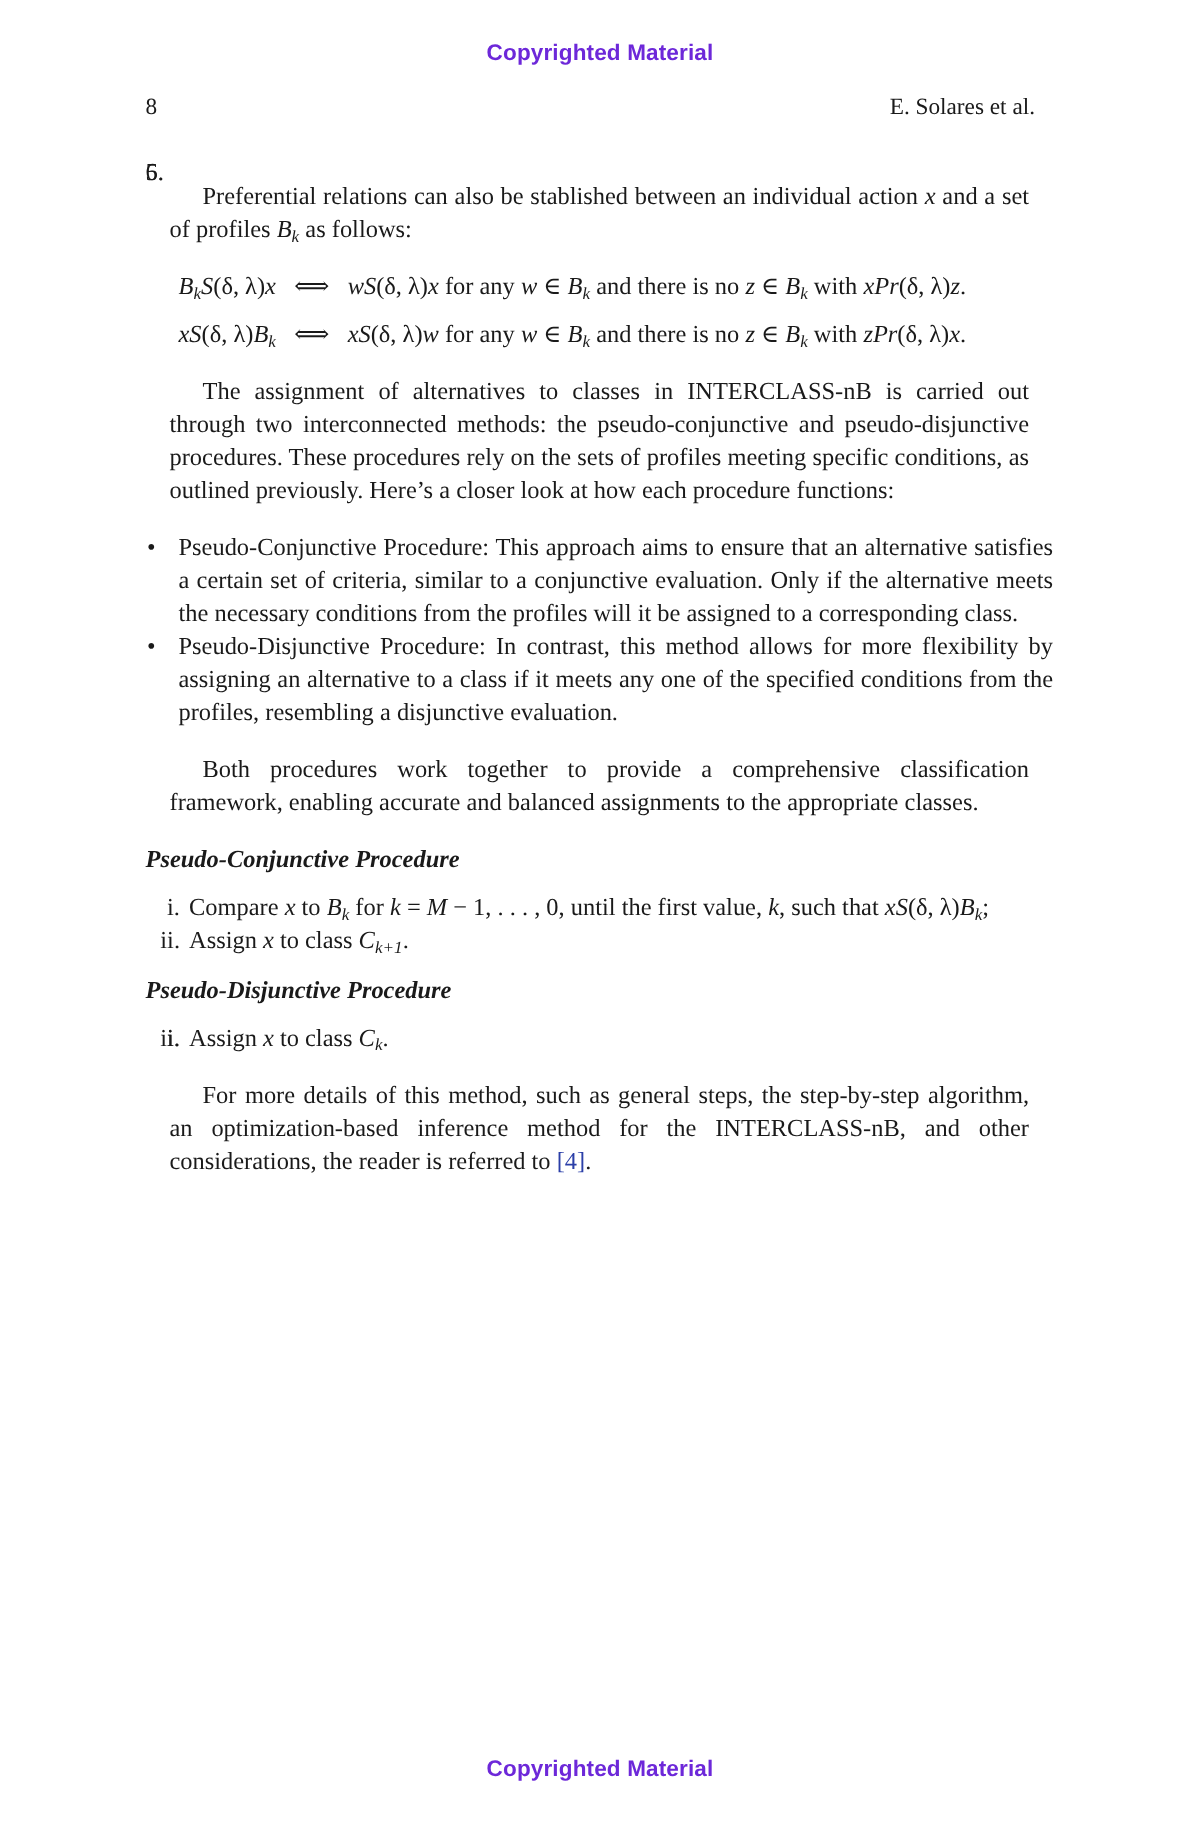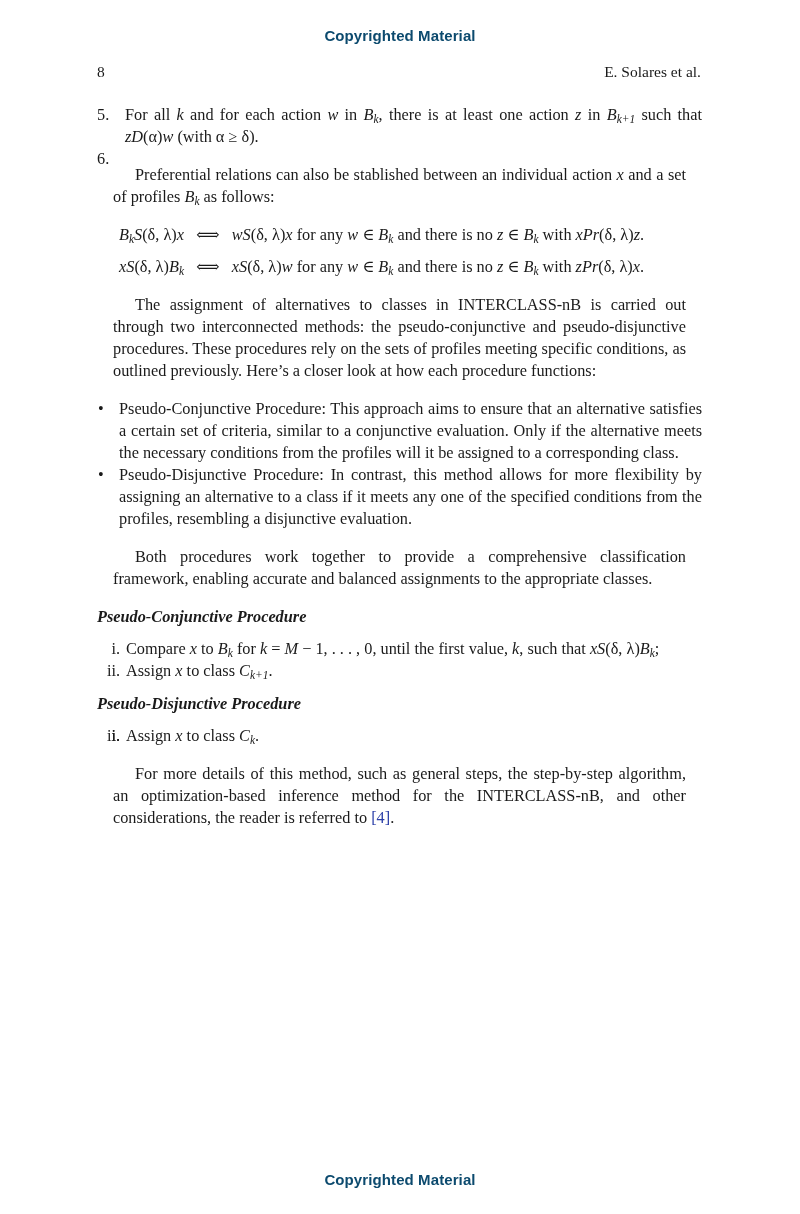--- a/index.html
+++ b/index.html
@@ -1,25 +1,25 @@
 <!DOCTYPE html>
 <html><head>
 <meta charset="utf-8">
 <style>
   html, body { margin: 0; padding: 0; background: #ffffff; }
   body { width: 800px; height: 1214px; position: relative; overflow: hidden;
          font-family: "Liberation Serif", "DejaVu Serif", serif; color: #1a1a1a; }
   .watermark { position: absolute; left: 0; width: 800px; text-align: center;
                font-family: "Liberation Sans", "DejaVu Sans", sans-serif; font-size: 15px;
-               font-weight: bold; color: #0c4a6e; letter-spacing: 0.1px; }
+               font-weight: bold; color: #6d28d9; letter-spacing: 0.1px; }
   .wm-top { top: 27px; }
   .wm-bottom { top: 1171px; }
   .runhead { position: absolute; top: 63px; left: 97px; width: 605px; font-size: 15.5px; }
   .runhead .pnum { position: absolute; left: 0; }
-  .runhead .author { position: absolute; right: 1px; }
+  .runhead .author { position: absolute; right: 12px; }
   .content { position: absolute; left: 97px; top: 104px; width: 605px; font-size: 16.3px; line-height: 22px; }
   .content p { margin: 16px; text-align: justify; }
   .indent { text-indent: 22px; }
   .numitem { position: relative; padding-left: 28px; text-align: justify; }
   .numitem .num { position: absolute; left: 0; top: 0; }
   .romanitem { position: relative; padding-left: 29px; text-align: justify; }
   .romanitem .num { position: absolute; right: calc(100% - 23px); top: 0; white-space: nowrap; }
   .bullet { position: relative; padding-left: 22px; text-align: justify; }
   .bullet .dot { position: absolute; left: 1px; top: 0; }
   .eq { padding-left: 22px; text-align: justify; }
@@ -37,21 +37,20 @@
 
 <div class="runhead">
   <span class="pnum">8</span>
   <span class="author">E. Solares et al.</span>
 </div>
 
 <div class="content">
 
   <div class="numitem">
     <span class="num">5.</span>
-    <span>For all <i>k</i> and for each action <i>w</i> in <i>B</i><sub>k</sub>, there is at least one action <i>z</i> in <i>B</i><sub>k+1</sub> such that <i>zD</i>(α)<i>w</i> (with α ≥ δ).</span>
   </div>
   <div class="numitem">
     <span class="num">6.</span>
   </div>
 
   <p class="indent sp11">Preferential relations can also be stablished between an individual action <i>x</i> and a set of profiles <i>B</i><sub>k</sub> as follows:</p>
 
   <div class="eq">
     <span><i>B</i><sub>k</sub><i>S</i>(δ, λ)<i>x</i></span>
     <span>&nbsp;&nbsp;⟺&nbsp;&nbsp;</span>

